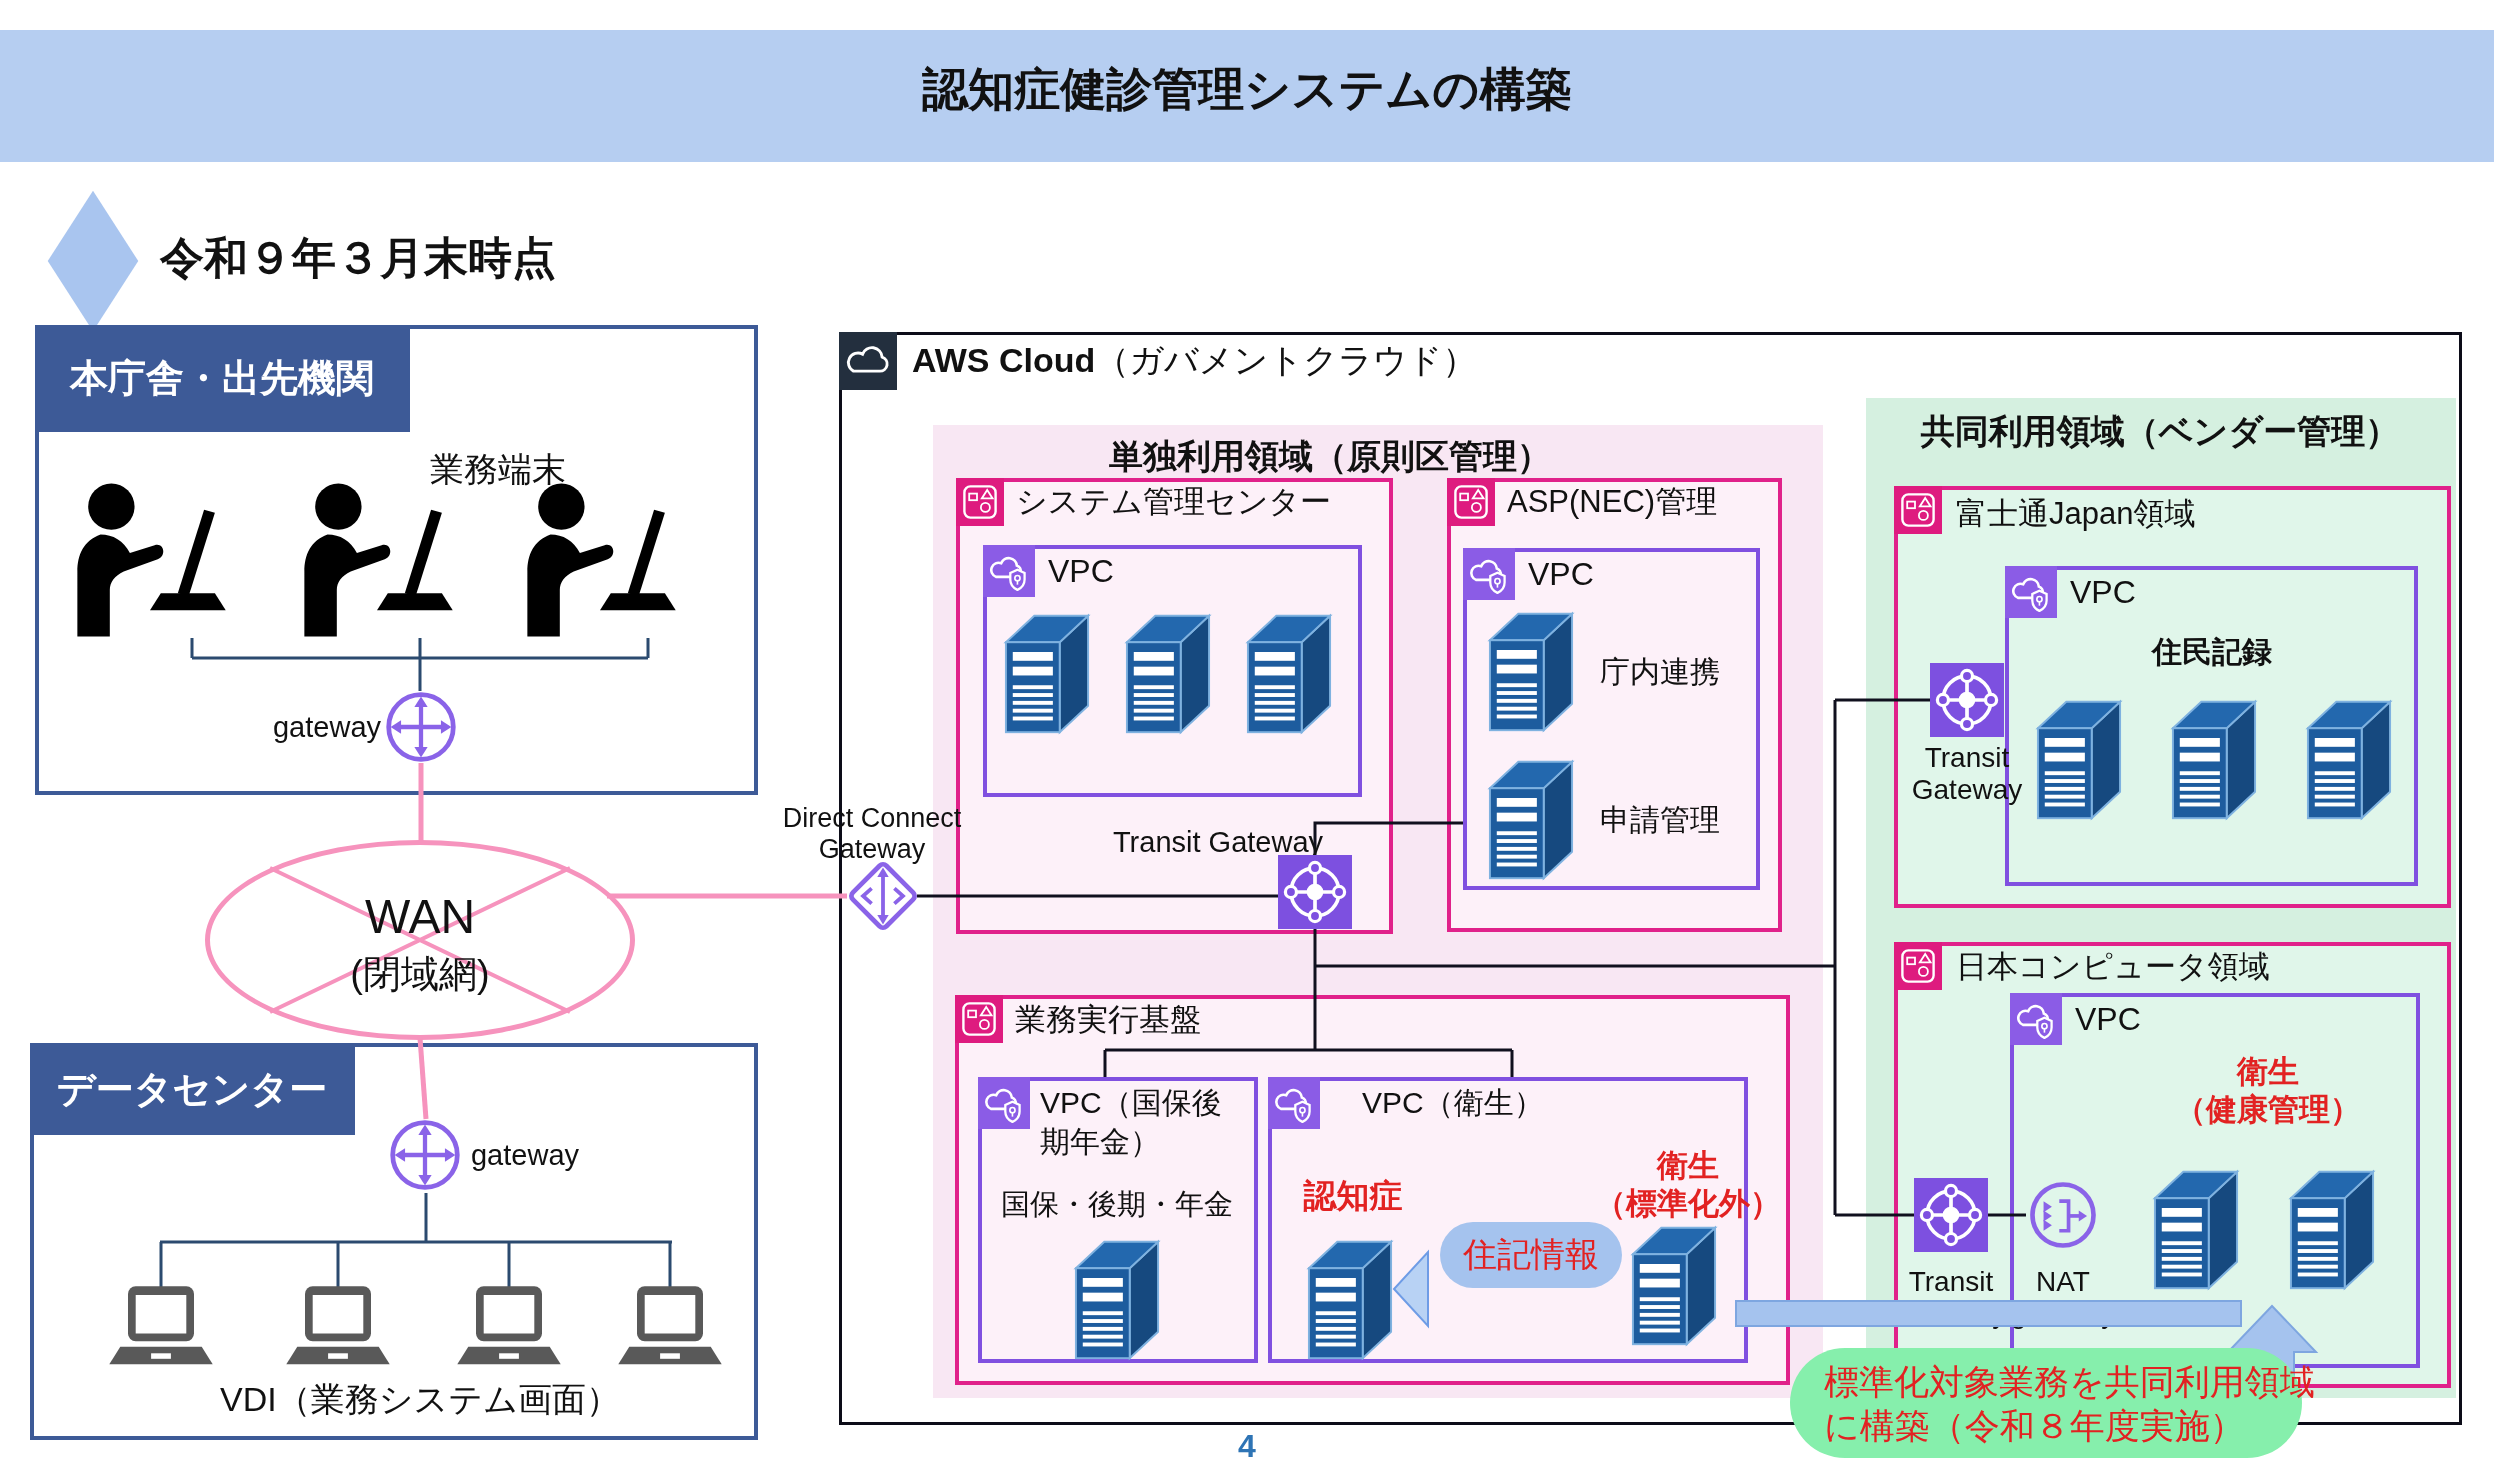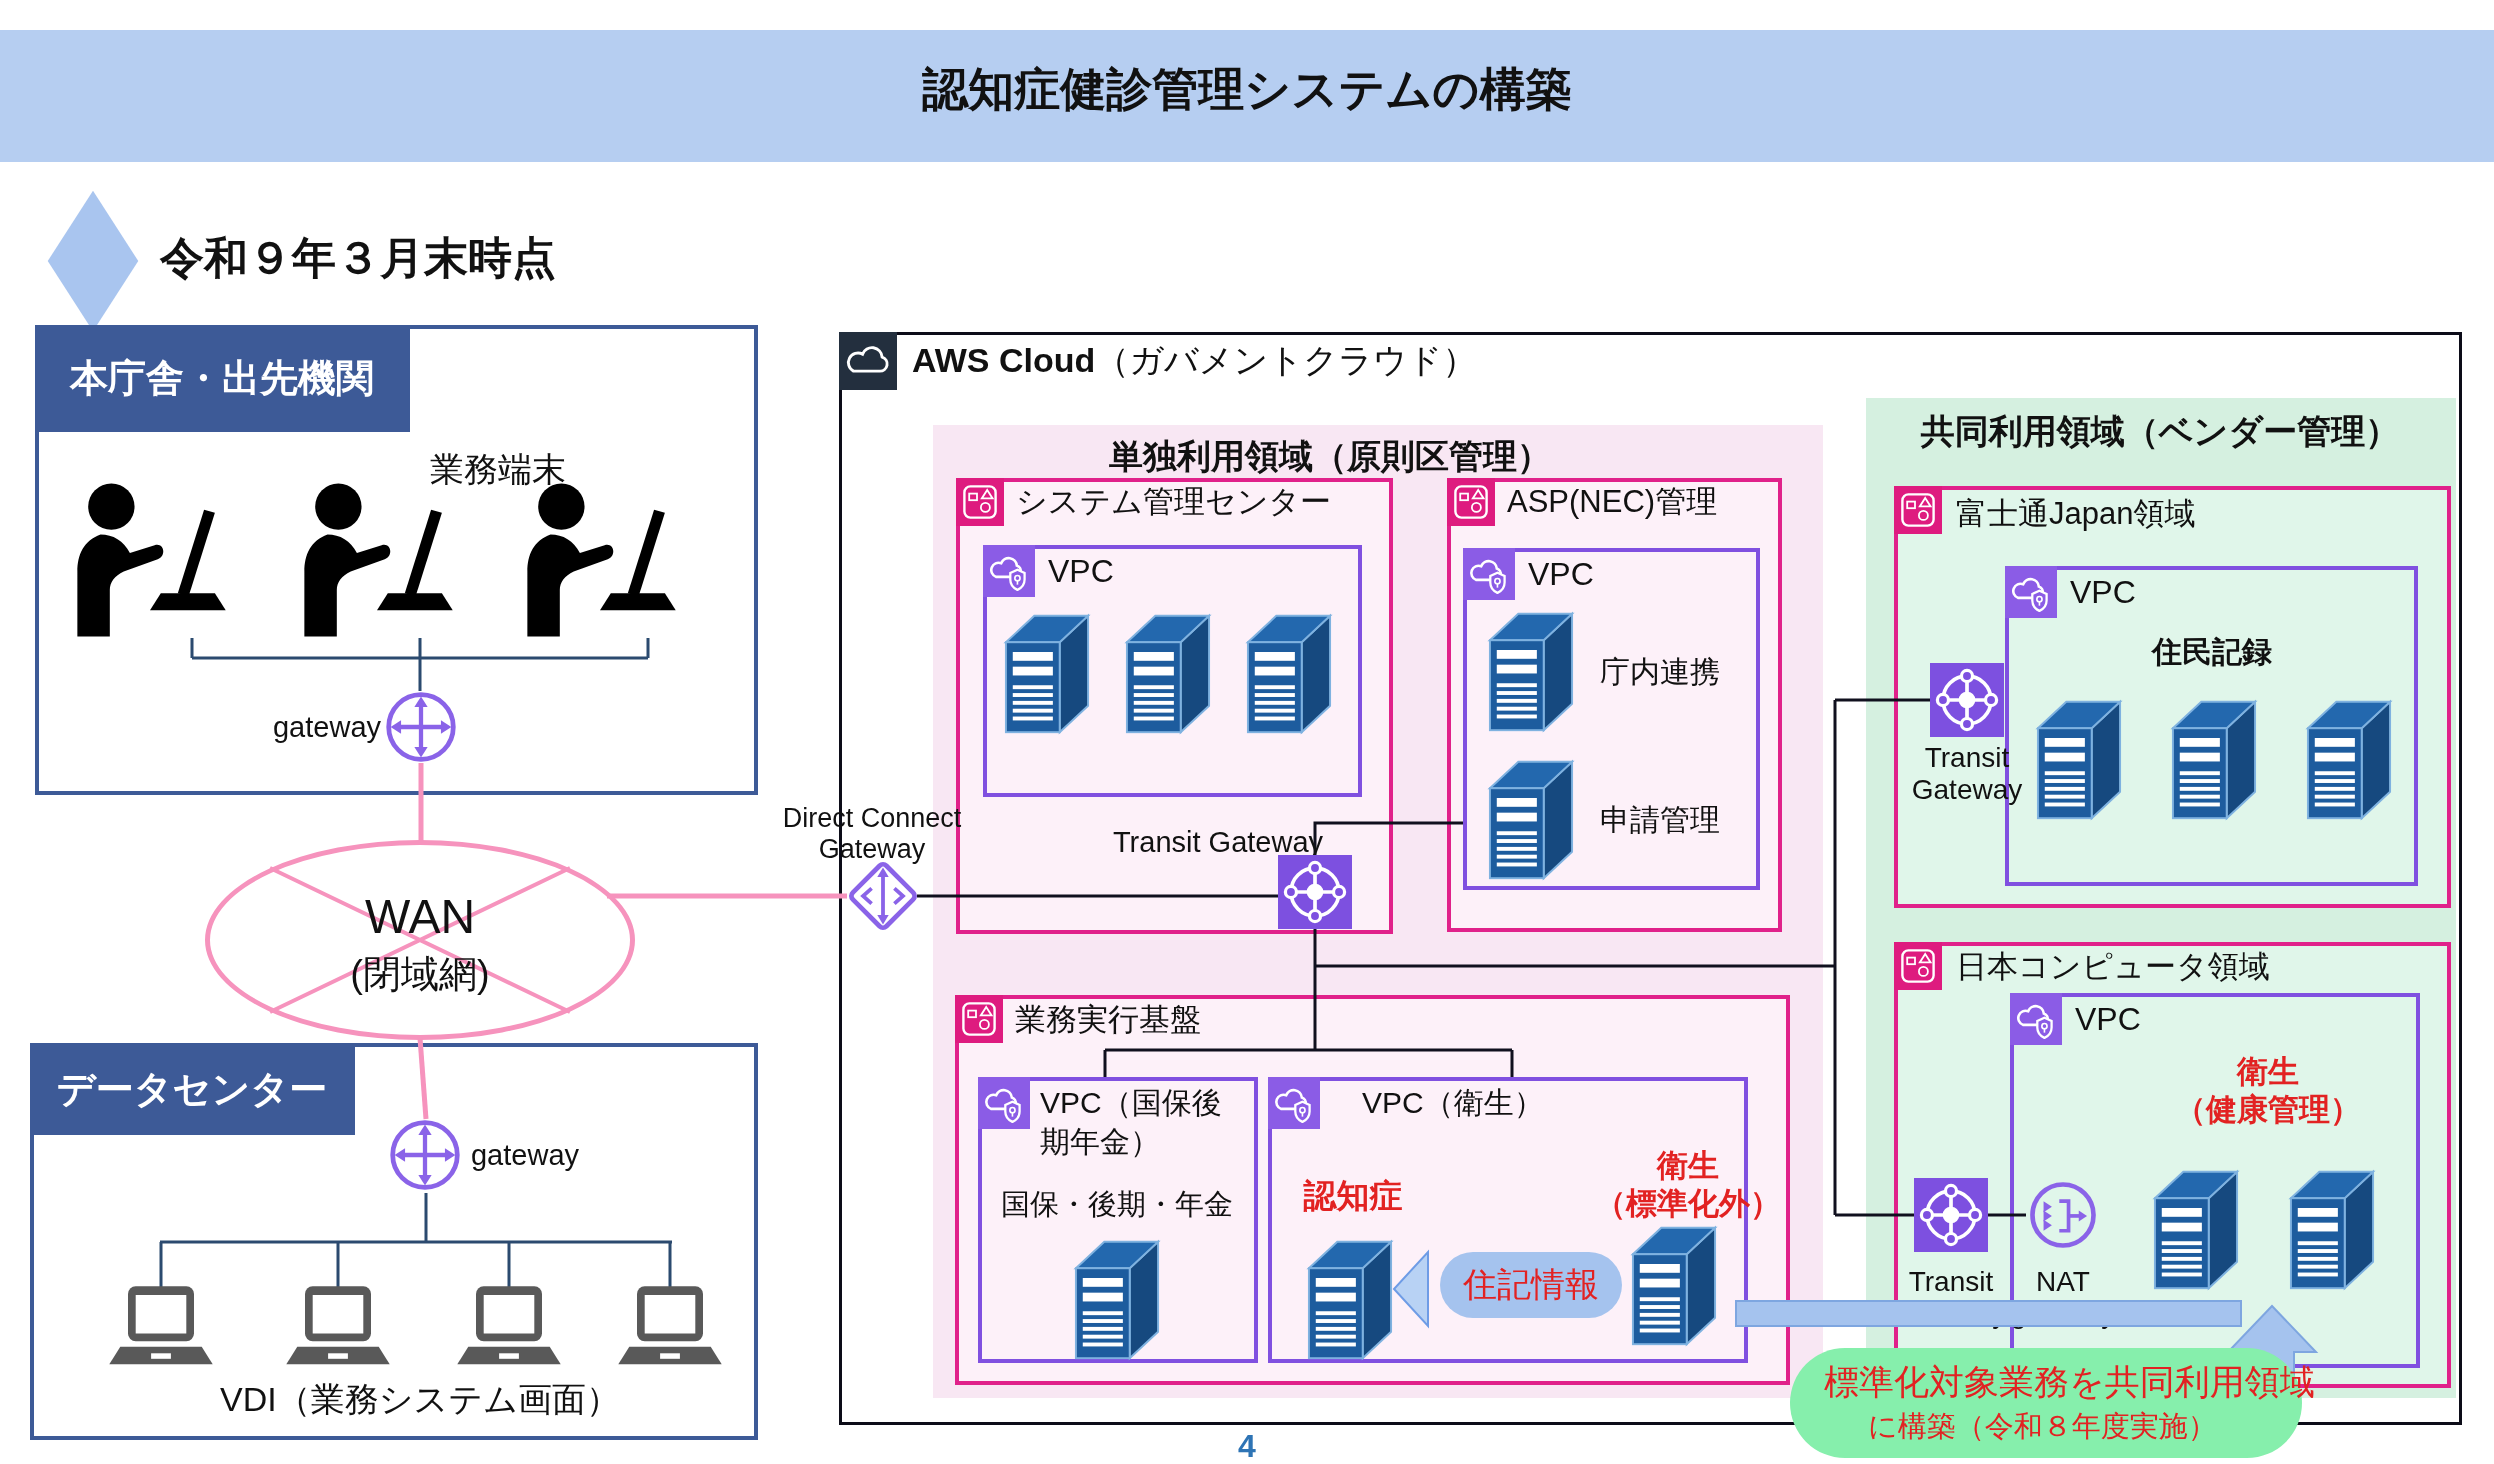--- a/index.html
+++ b/index.html
@@ -334,24 +334,24 @@
       <use href="#ic-nat"></use>
     </svg>
   <div class="lbl" style="left:2063px;top:1282px;font-size:28px;">NAT</div>
   <div class="lbl" style="left:2063px;top:1314px;font-size:28px;">gateway</div>
 
   <div class="abs" style="left:1735px;top:1300px;width:507px;height:27px;background:#a5c3ee;border:2px solid #7ea6e0;box-sizing:border-box;"></div>
   <svg class="overlay" width="2494" height="1464">
     <path d="M2250 1410 L2250 1352 L2228 1352 L2272 1306 L2316 1352 L2294 1352 L2294 1410 Z" fill="#a5c3ee" stroke="#7ea6e0" stroke-width="2"></path>
     <polygon points="1428,1252 1428,1326 1394,1289" fill="#b8d2f4" stroke="#6e9ce6" stroke-width="2"></polygon>
   </svg>
-  <div class="abs" style="left:1440px;top:1252px;width:182px;height:66px;border-radius:33px;background:#a5c3ee;display:flex;align-items:center;justify-content:center;text-align:right;">
+  <div class="abs" style="left:1440px;top:1222px;width:182px;height:66px;border-radius:33px;background:#a5c3ee;display:flex;align-items:center;justify-content:center;text-align:right;">
     <span class="red" style="font-size:34px;white-space:nowrap;">住記情報</span>
   </div>
 
   <div class="abs" style="left:1790px;top:1348px;width:512px;height:110px;border-radius:55px;background:#86efac;box-sizing:border-box;padding:12px 0 0 34px;">
     <div class="red" style="font-size:35px;line-height:44px;white-space:nowrap;">標準化対象業務を共同利用領域</div>
-    <div class="red" style="font-size:29px;line-height:44px;white-space:nowrap;margin-left:44px;">に構築（令和８年度実施）</div>
+    <div class="red" style="font-size:35px;line-height:44px;white-space:nowrap;">に構築（令和８年度実施）</div>
   </div>
 
   <div class="lbl bold" style="left:1247px;top:1446px;font-size:32px;color:#2e74b5;">4</div>
 
 </div>
 
 </body></html>

